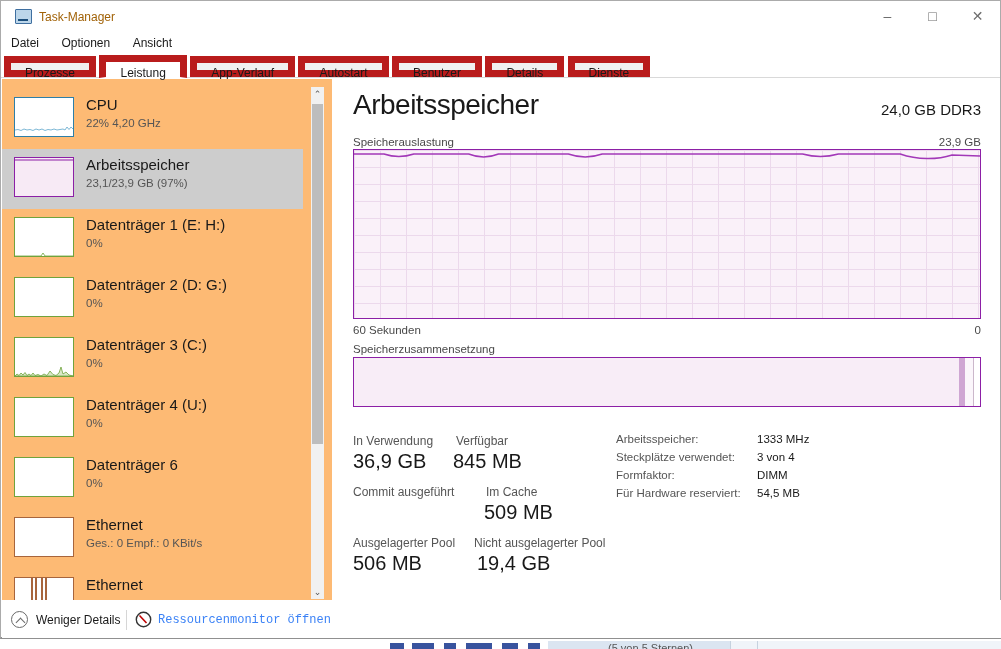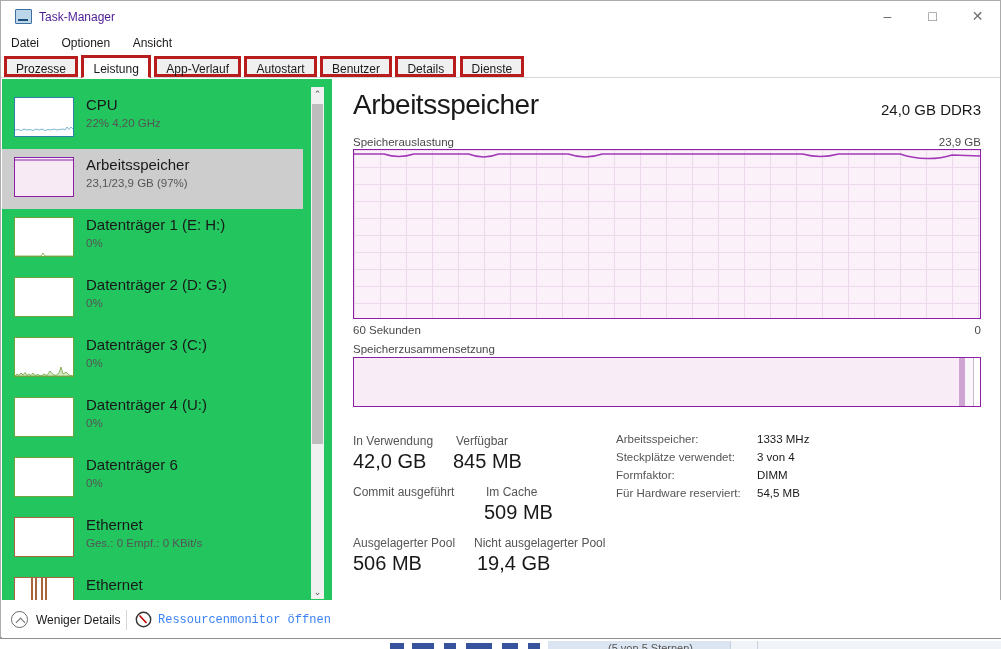--- a/index.html
+++ b/index.html
@@ -7,42 +7,42 @@
     font-family:"Liberation Sans", sans-serif; -webkit-font-smoothing:antialiased; }
   .window { position:absolute; left:0; top:0; width:1001px; height:639px;
     background:#fff; border:1px solid #ababab; border-bottom:2px solid #909090; }
 
   
   .titlebar { position:absolute; left:0; top:0; width:100%; height:32px; background:#fff; }
   .app-icon { position:absolute; left:14px; top:8px; width:17px; height:15px;
     border:1px solid #3f6fa0; background:#bcd6ea; border-radius:1px; }
   .app-icon:before { content:""; position:absolute; left:2px; top:3px; width:10px; height:6px;
     border-bottom:2px solid #1c4f7c; }
-  .win-title { position:absolute; left:38px; top:9px; font-size:12px; color:#4c1d95; }
+  .win-title { position:absolute; left:38px; top:9px; font-size:12px; color:#a16207; }
   .win-controls { position:absolute; right:0; top:0; height:32px; display:flex; }
   .win-btn { width:45px; height:32px; text-align:center; line-height:30px;
     font-size:14px; color:#6e6e6e; }
 
   
   .menubar { position:absolute; left:0; top:32px; width:100%; height:21px; background:#fff; }
   .menu-item { display:inline-block; padding:3px 9px; font-size:12px; color:#1a1a1a; }
   .menu-item:first-child { margin-left:1px; }
 
   
   .tabstrip { position:absolute; left:0; top:54px; width:100%; height:23px;
     border-bottom:1px solid #d9d9d9; background:#fff; }
   .tab { position:relative; display:inline-block; vertical-align:bottom; height:21px;
-    line-height:20px; padding:0 9px; margin-right:-1px; font-size:12px; color:#1a1a1a;
-    background:#f0f0f0; border:3px solid #b91c1c; }
+    line-height:20px; padding:0 14px; margin-right:-1px; font-size:12px; color:#1a1a1a;
+    background:#f0f0f0; border:7px solid #b91c1c; }
   .tab.active { height:23px; line-height:22px; background:#fff; border-bottom:1px solid #fff;
     margin-bottom:-1px; z-index:2; }
   .tabstrip .tab:first-child { margin-left:3px; }
 
   
-  .sidebar { position:absolute; left:1px; top:78px; width:330px; height:521px; overflow:hidden; background:#22c55e; }
+  .sidebar { position:absolute; left:1px; top:78px; width:330px; height:521px; overflow:hidden; background:#fdba74; }
   .side-item { position:absolute; left:0; width:301px; height:60px; cursor:default; }
   .side-item.selected { background:#cdcdcd; }
   .mini-chart { position:absolute; left:12px; top:8px; width:60px; height:40px;
     background:#fff; border:1px solid; }
   .mini-chart svg { display:block; width:100%; height:100%; }
   .b-cpu { border-color:#2d7fa8; }
   .b-mem { border-color:#8c1fa6; background:#f7eaf5; }
   .b-disk { border-color:#70a33c; }
   .b-eth { border-color:#a8653c; }
   .side-name { position:absolute; left:84px; top:7px; font-size:15px; color:#191919; white-space:nowrap; }
@@ -241,21 +241,21 @@
     <div class="lbl-row comp-label">Speicherzusammensetzung</div>
     <div class="compbar">
       <div class="seg-used"></div>
       <div class="seg-mod"></div>
       <div class="seg-stby"></div>
       <div class="seg-free"></div>
     </div>
 
     <div class="stat-label" style="left:21px; top:355px">In Verwendung</div>
     <div class="stat-label" style="left:124px; top:355px">Verfügbar</div>
-    <div class="stat-value" style="left:21px; top:371px">42,0 GB</div>
+    <div class="stat-value" style="left:21px; top:371px">36,9 GB</div>
     <div class="stat-value" style="left:121px; top:371px">845 MB</div>
 
     <div class="stat-label" style="left:21px; top:406px">Commit ausgeführt</div>
     <div class="stat-label" style="left:154px; top:406px">Im Cache</div>
     <div class="stat-value" style="left:152px; top:422px">509 MB</div>
 
     <div class="stat-label" style="left:21px; top:457px">Ausgelagerter Pool</div>
     <div class="stat-label" style="left:142px; top:457px">Nicht ausgelagerter Pool</div>
     <div class="stat-value" style="left:21px; top:473px">506 MB</div>
     <div class="stat-value" style="left:145px; top:473px">19,4 GB</div>

